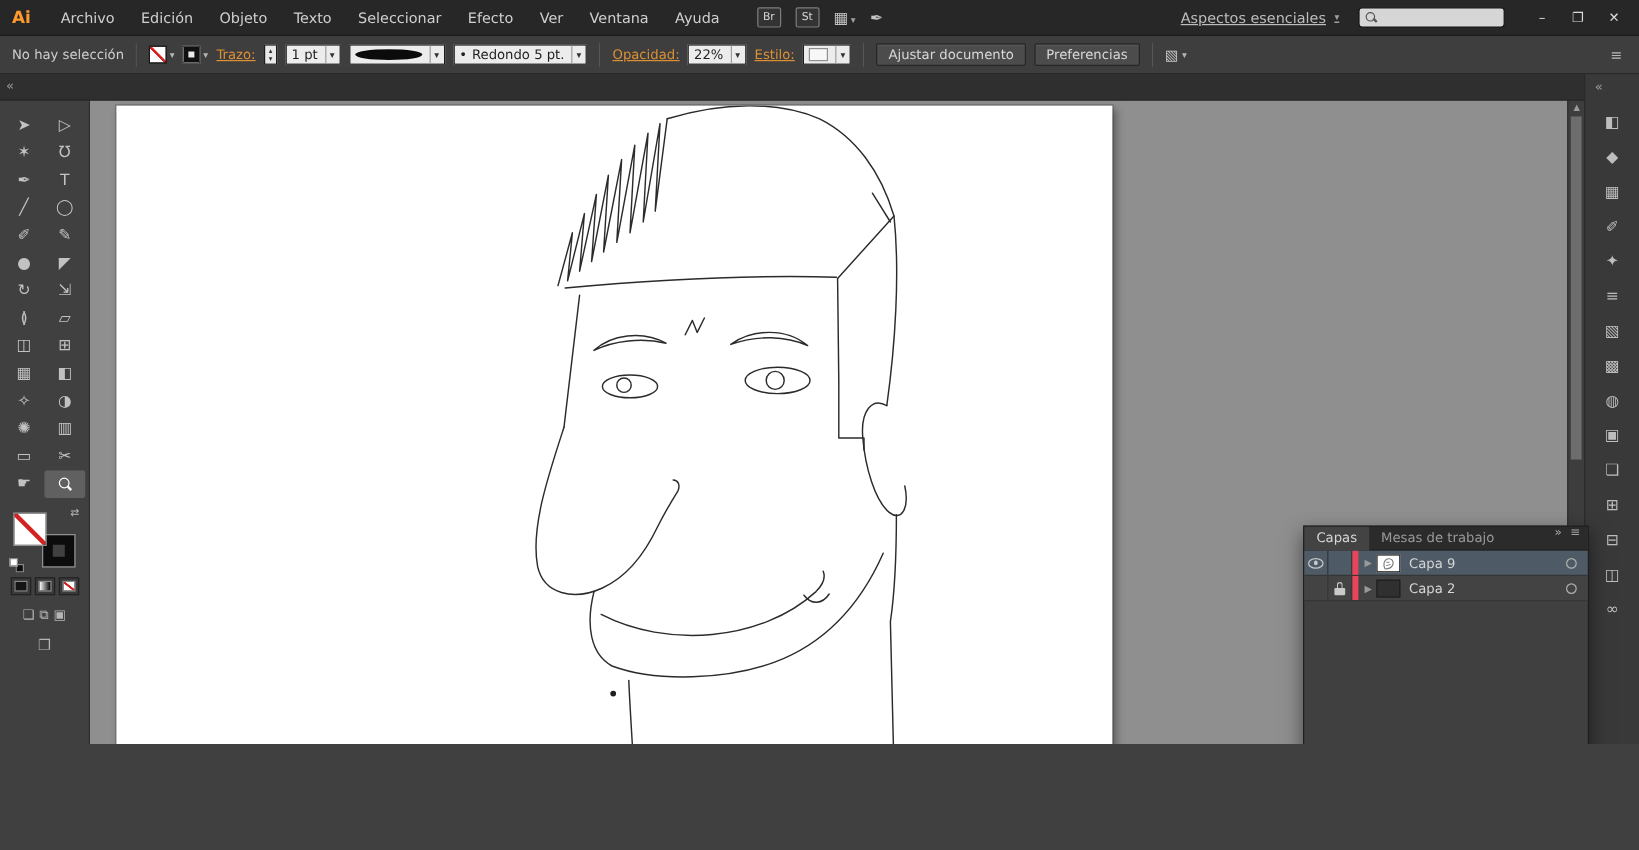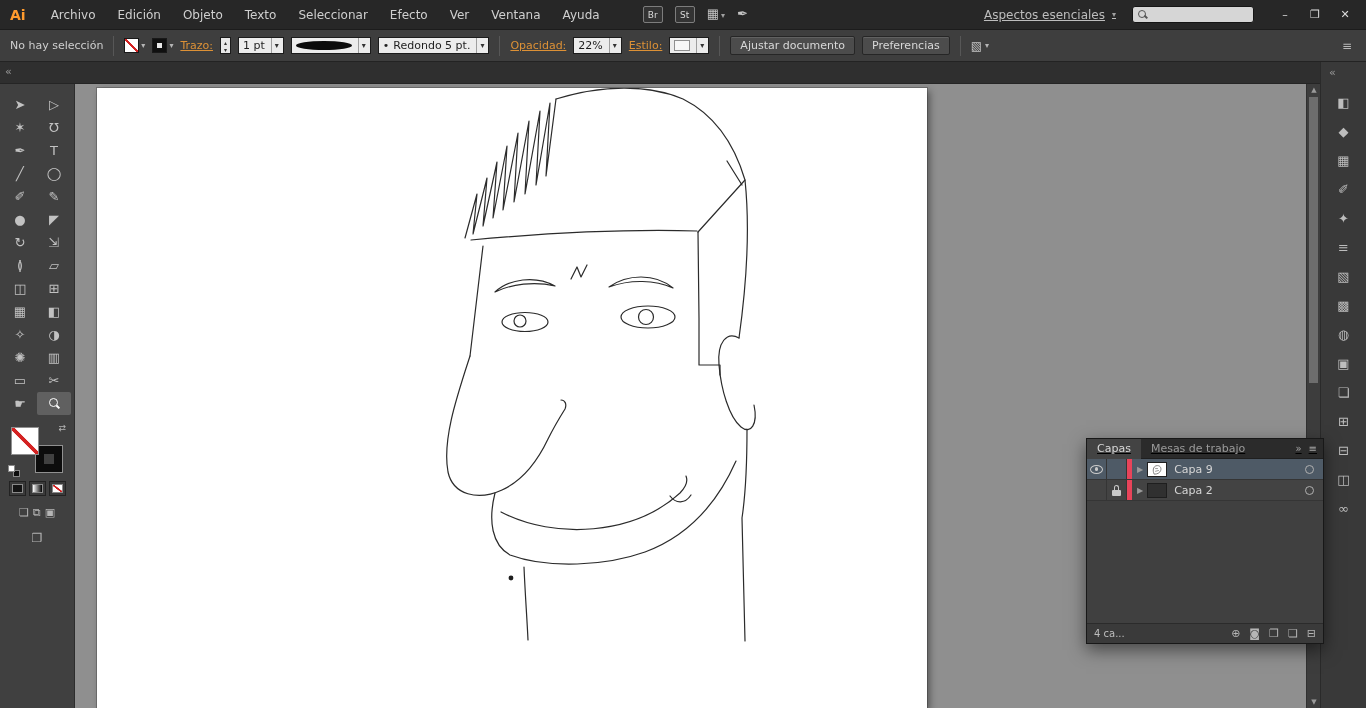--- a/index.html
+++ b/index.html
@@ -1,27 +1,27 @@
 <!DOCTYPE html>
 <html><head>
 <meta charset="utf-8">
 <style>
   * { margin:0; padding:0; box-sizing:border-box; }
   html,body { width:1366px; height:708px; overflow:hidden; background:#404040;
     font-family:"DejaVu Sans","Liberation Sans",sans-serif; }
-  .stage { position:relative; width:1366px; height:708px; overflow:hidden; background:#404040; }
+  .stage { position:relative; width:1366px; height:620px; overflow:hidden; background:#404040; }
 
   
   .menubar { position:absolute; left:0; top:0; width:1366px; height:30px; background:#272727;
     border-bottom:1px solid #1c1c1c; display:flex; align-items:center; padding:0 6px 0 10px;
     color:#cfcfcf; font-size:12px; }
   .logo { color:#ff9b2e; font-weight:bold; font-size:14px; margin-right:14px; }
   #menu-items { display:flex; align-items:center; }
   .menu-item { padding:0 11px; line-height:30px; cursor:default; }
-  .mb-icons { display:flex; align-items:flex-start; gap:12px; margin-left:32px; }
+  .mb-icons { display:flex; align-items:flex-end; gap:12px; margin-left:20px; }
   .sq-btn { width:20px; height:17px; border:1px solid #7d7d7d; border-radius:2px; color:#d8d8d8;
     font-size:9px; display:flex; align-items:center; justify-content:center; background:#333; }
   .mb-ic { color:#c4c4c4; font-size:13px; }
   .mb-caret { color:#9f9f9f; font-size:8px; margin-left:2px; }
   .mb-right { margin-left:auto; display:flex; align-items:center; gap:16px; }
   .workspace { display:flex; align-items:center; gap:5px; color:#bdbdbd;text-decoration:underline; }
   .searchbox { width:122px; height:17px; background:#d6d6d6; border:1px solid #151515; border-radius:3px;
     display:flex; align-items:center; padding:0 5px; gap:4px; }
   .search-mag { position:relative; width:9px; height:9px; flex:0 0 auto; }
   .search-mag::before { content:""; position:absolute; left:0; top:0; width:6px; height:6px;
@@ -115,21 +115,21 @@
     border-left:1px solid #2a2a2a; }
   .collapse-dock { position:absolute; left:8px; top:4px; color:#9c9c9c; font-size:11px; }
   #dock-icons { display:flex; flex-direction:column; align-items:center; padding-top:30px; gap:8px; }
   .dock-ic { width:26px; height:21px; display:flex; align-items:center; justify-content:center;
     color:#bdbdbd; font-size:13px; }
 
   
   .layers-panel { position:absolute; left:1086px; top:438px; width:238px; height:206px;
     background:#404040; border:1px solid #181818; box-shadow:0 6px 16px rgba(0,0,0,.5);
     display:flex; flex-direction:column; z-index:5; }
-  .lp-header { height:20px; background:#2b2b2b; border-bottom:1px solid #1f1f1f; display:flex; align-items:center;text-decoration:underline; }
+  .lp-header { height:20px; background:#2b2b2b; border-bottom:1px solid #1f1f1f; display:flex; align-items:flex-start; }
   .lp-tab { padding:0 10px; line-height:20px; font-size:11px; color:#9a9a9a; }
   .lp-tab.active { background:#434343; color:#d8d8d8; }
   .lp-hicons { margin-left:auto; display:flex; align-items:center; gap:7px; padding-right:6px;
     color:#a5a5a5; font-size:10px; }
   #layer-rows { flex:1; background:#404040; }
   .layer-row { display:flex; align-items:center; height:21px; background:#434343; border-bottom:1px solid #353535; }
   .layer-row.selected { background:#4e5a66; }
   .cell { width:20px; height:100%; display:flex; align-items:center; justify-content:center;
     border-right:1px solid #353535; flex:0 0 auto; }
   .eye-icon { position:relative; width:13px; height:9px; border:1.3px solid #c9c9c9; border-radius:50%; display:inline-block; }

